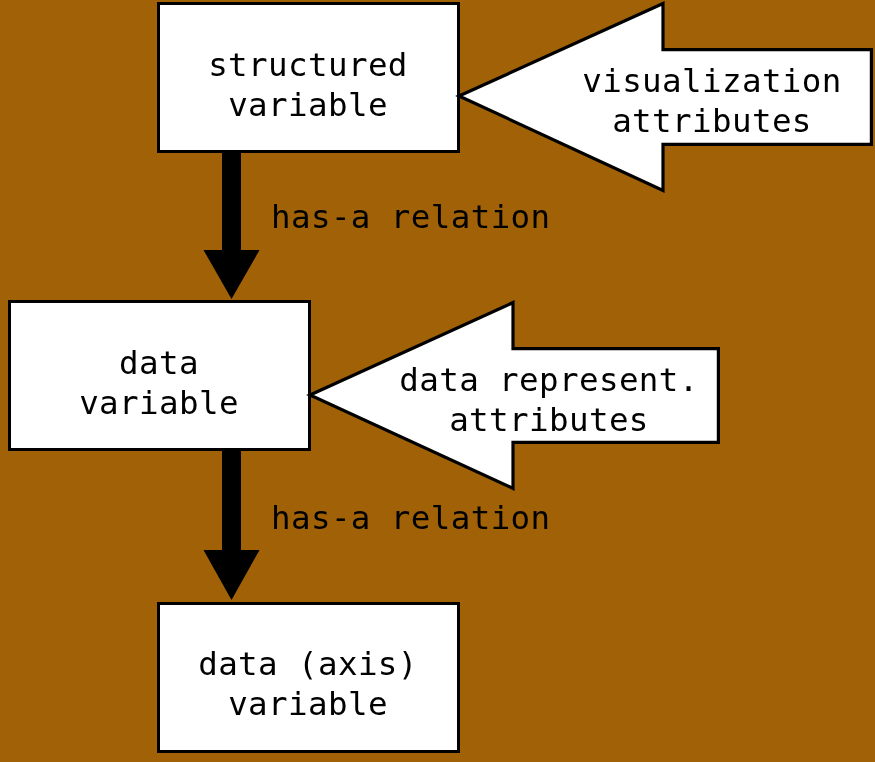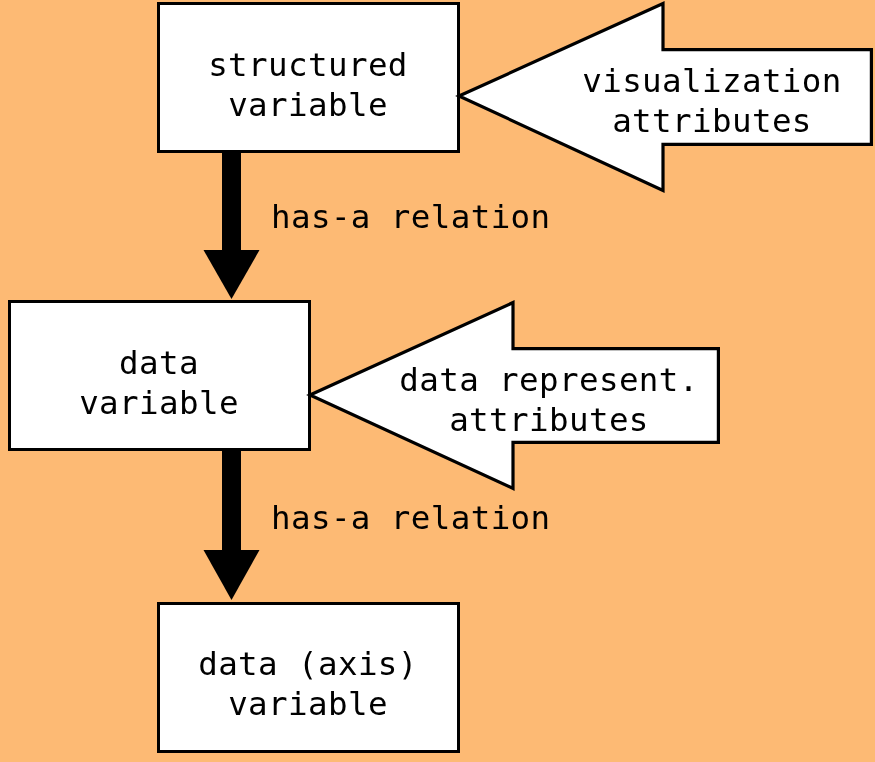--- a/index.html
+++ b/index.html
@@ -4,21 +4,21 @@
 <style>
   html, body {
     margin: 0;
     padding: 0;
     background: #ffffff;
   }
   #diagram-root {
     position: relative;
     width: 875px;
     height: 762px;
-    background: #fdba74;
+    background: #a16207;
     overflow: hidden;
     font-family: "DejaVu Sans Mono", "Liberation Mono", monospace;
   }
   #diagram-svg {
     position: absolute;
     top: 0;
     left: 0;
     width: 875px;
     height: 762px;
     display: block;

